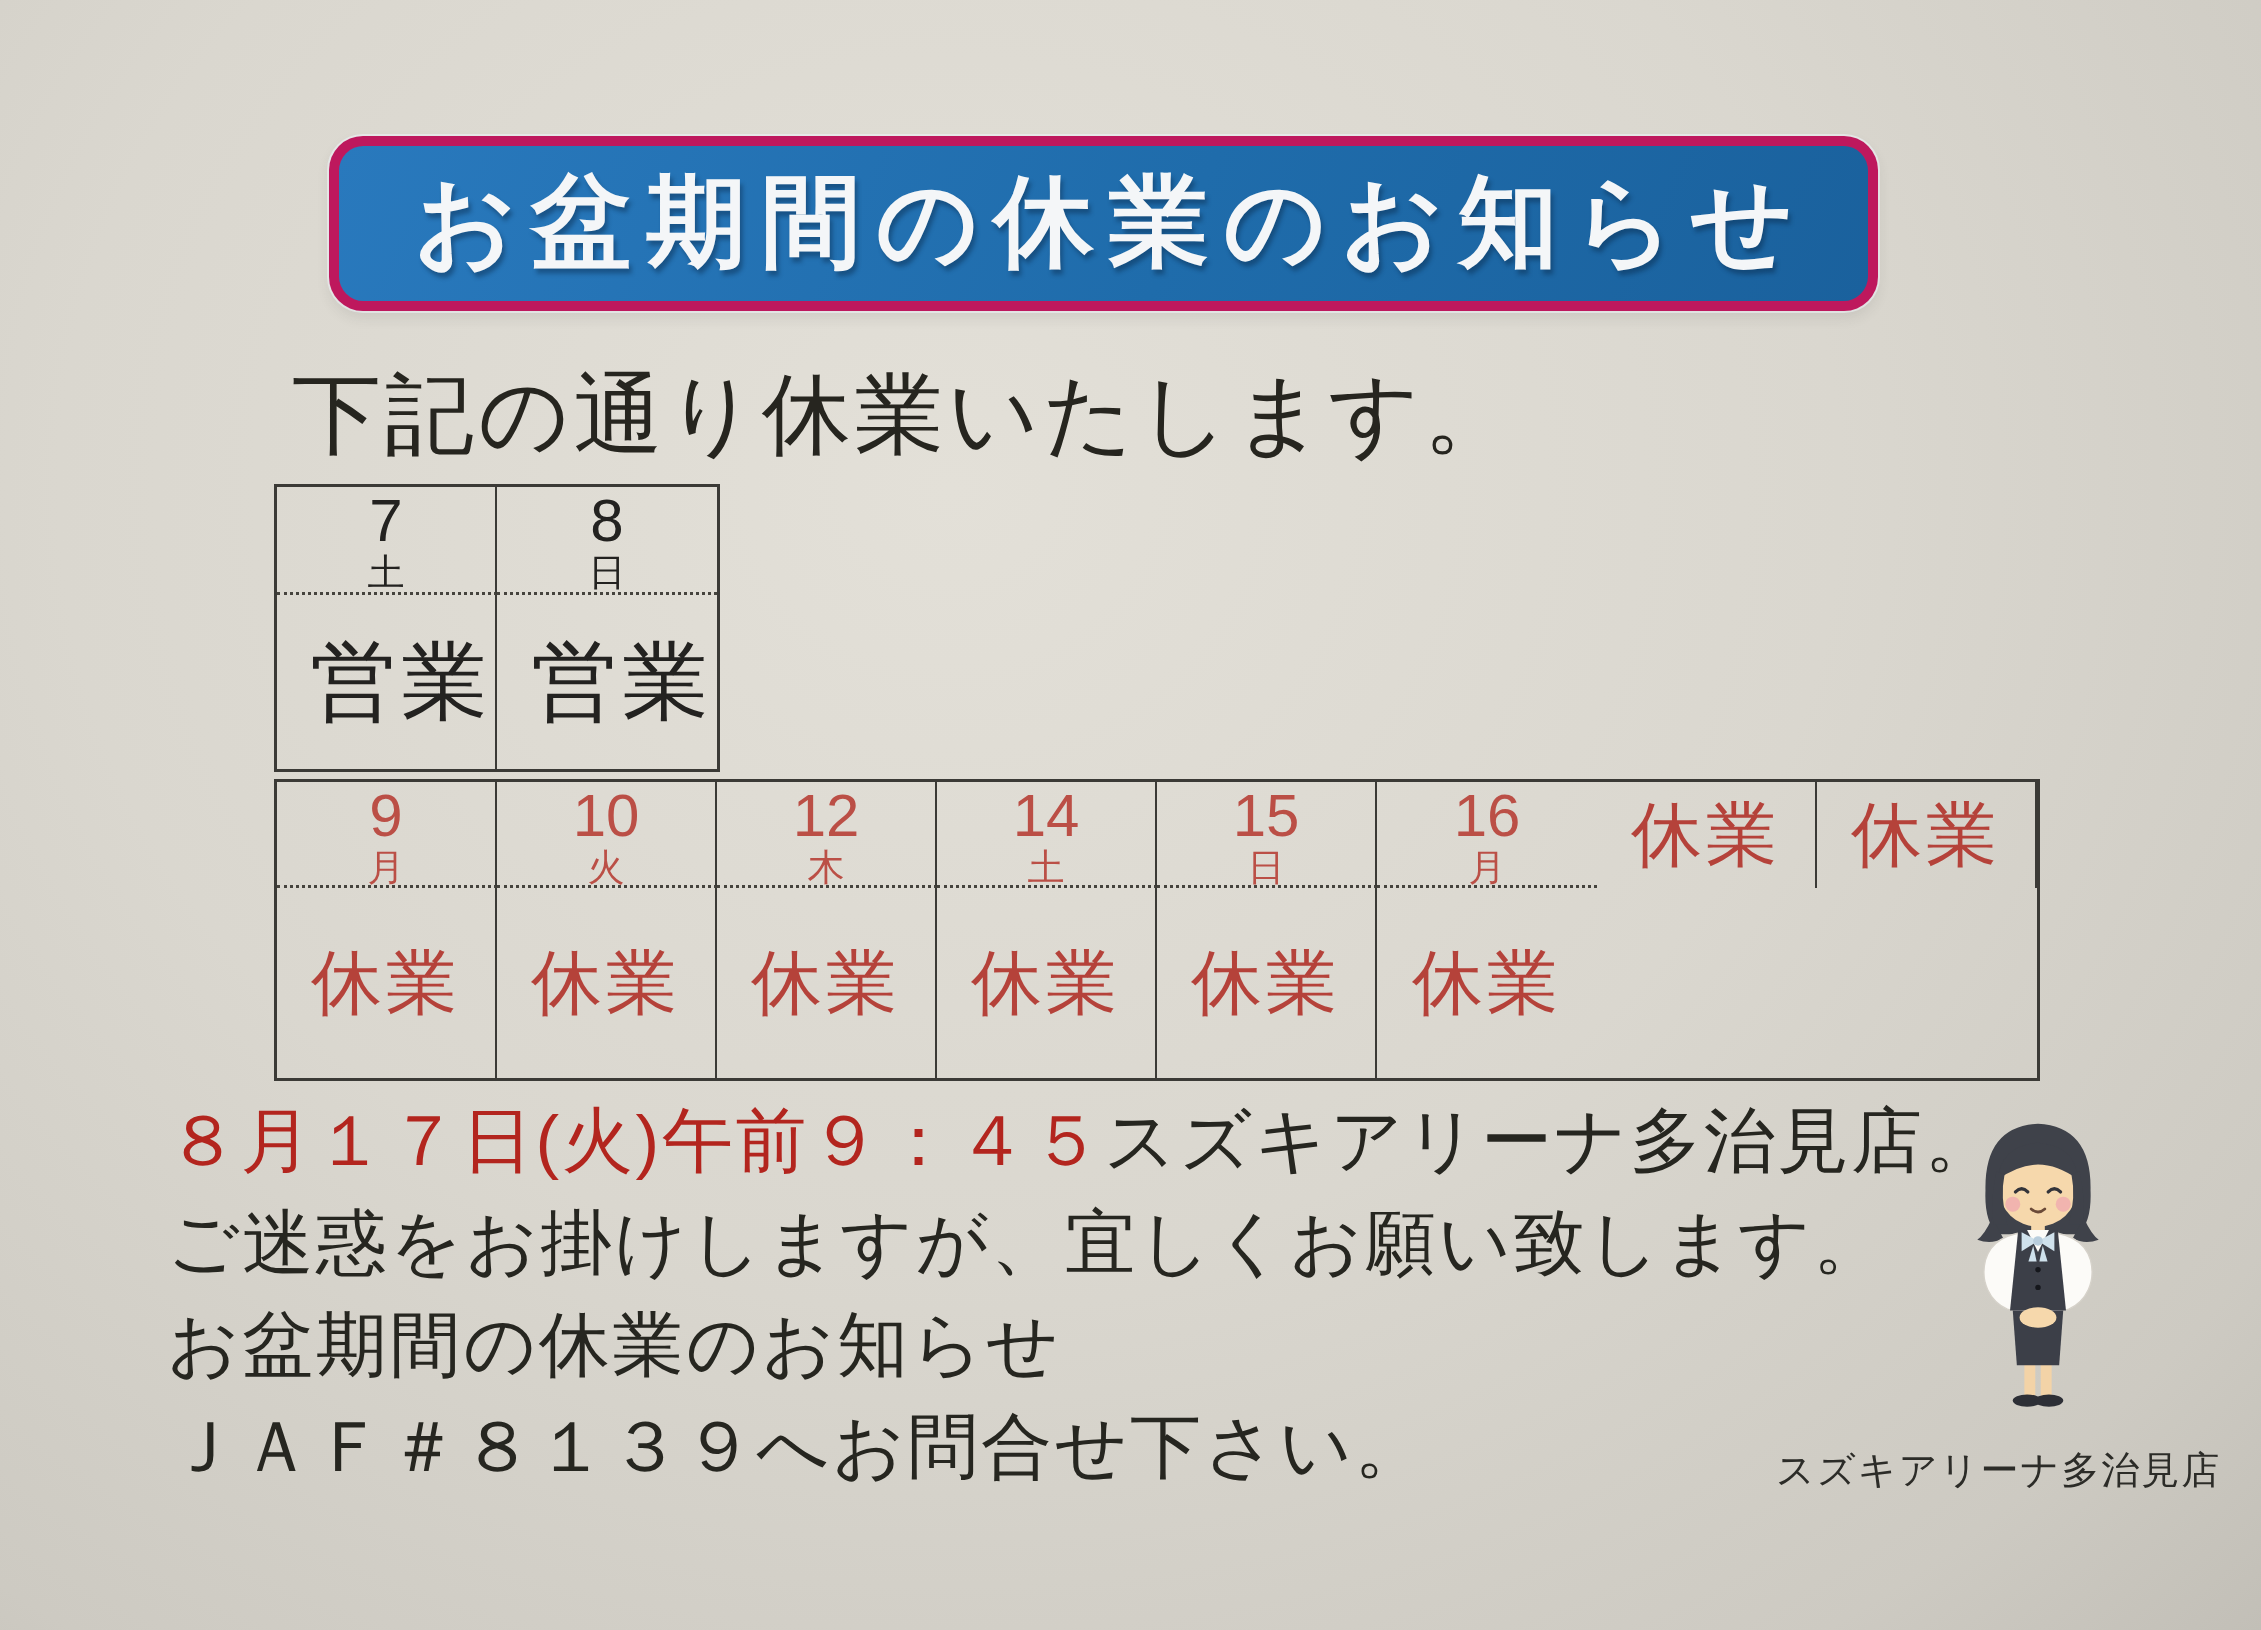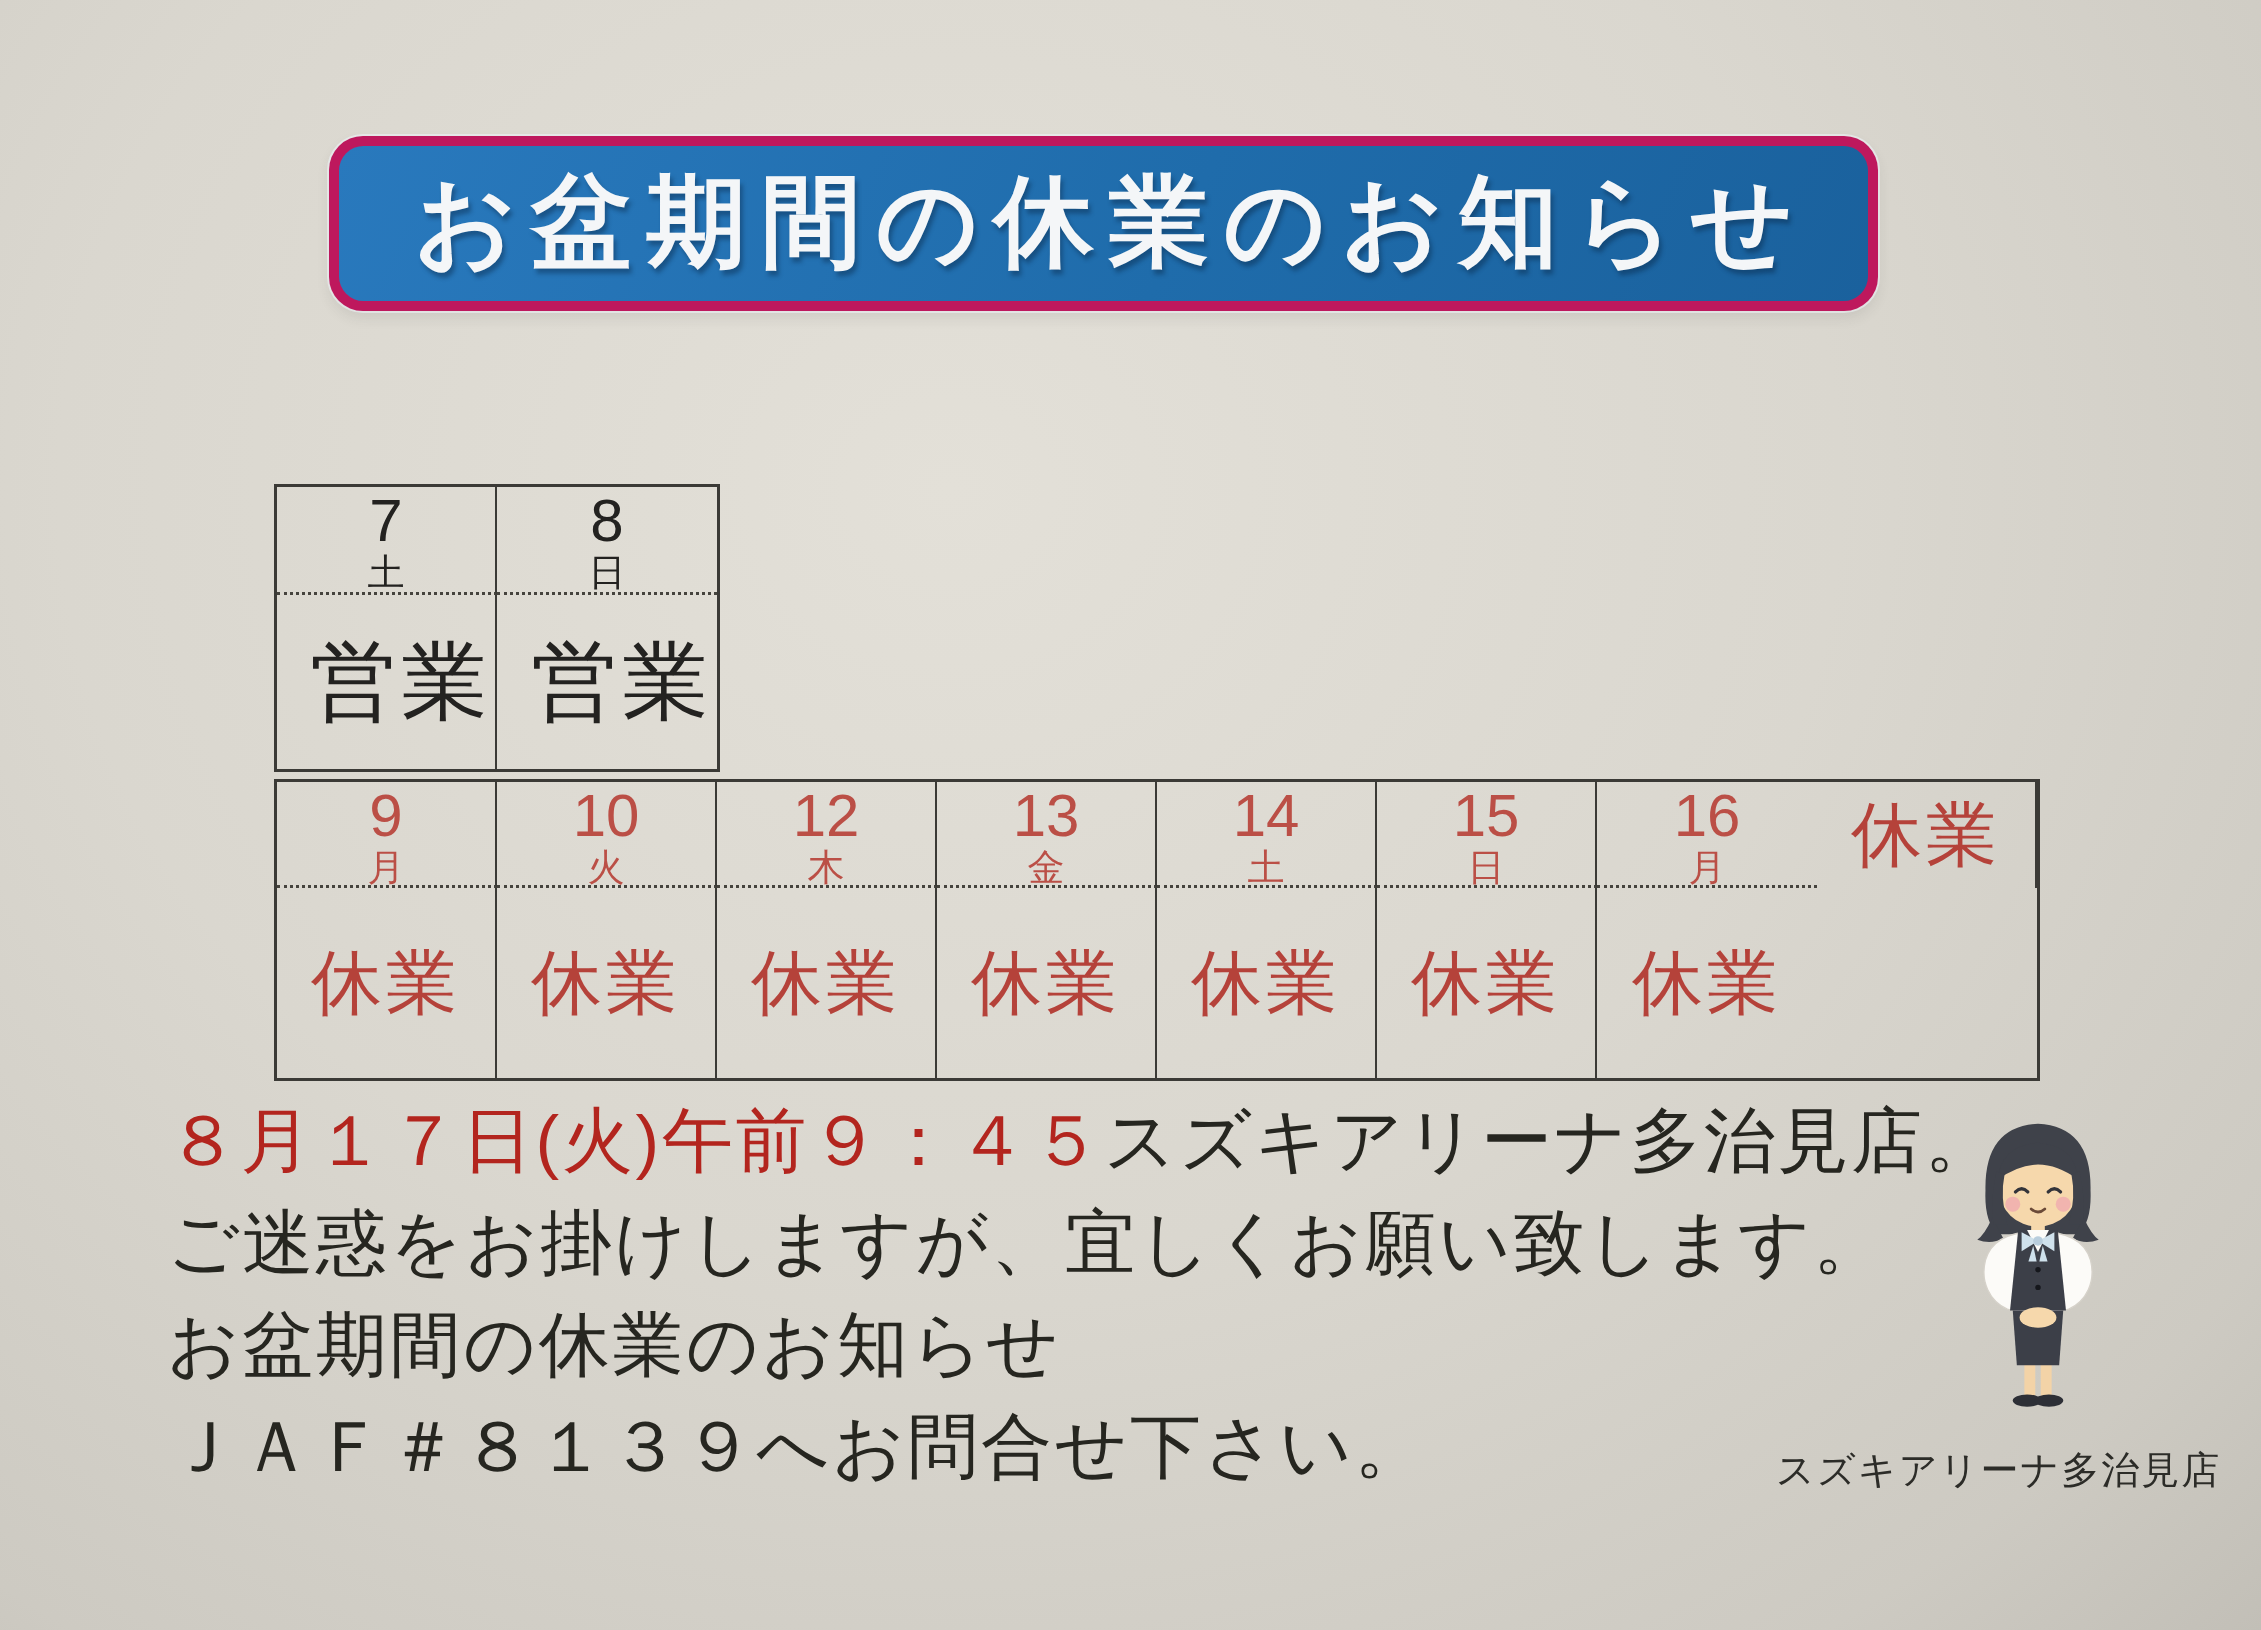--- a/index.html
+++ b/index.html
@@ -76,20 +76,21 @@
 <body>
 
 <div class="stage">
 
   <div class="banner">
     <div class="banner-inner">
       <div class="banner-title">お盆期間の休業のお知らせ</div>
     </div>
   </div>
 
+  <div class="intro">下記の通り休業いたします。</div>
 
   <div class="cal t1">
     <div class="hd">
       <div class="dnum">7</div>
       <div class="dwk">土</div>
     </div>
     <div class="hd lc">
       <div class="dnum">8</div>
       <div class="dwk">日</div>
     </div>
@@ -106,24 +107,20 @@
       <div class="dnum">9</div>
       <div class="dwk">月</div>
     </div>
     <div class="hd">
       <div class="dnum">10</div>
       <div class="dwk">火</div>
     </div>
     <div class="hd">
       <div class="dnum">12</div>
       <div class="dwk">木</div>
-    </div>
-    <div class="hd">
-      <div class="dnum">13</div>
-      <div class="dwk">金</div>
     </div>
     <div class="hd">
       <div class="dnum">14</div>
       <div class="dwk">土</div>
     </div>
     <div class="hd">
       <div class="dnum">15</div>
       <div class="dwk">日</div>
     </div>
     <div class="hd lc">

